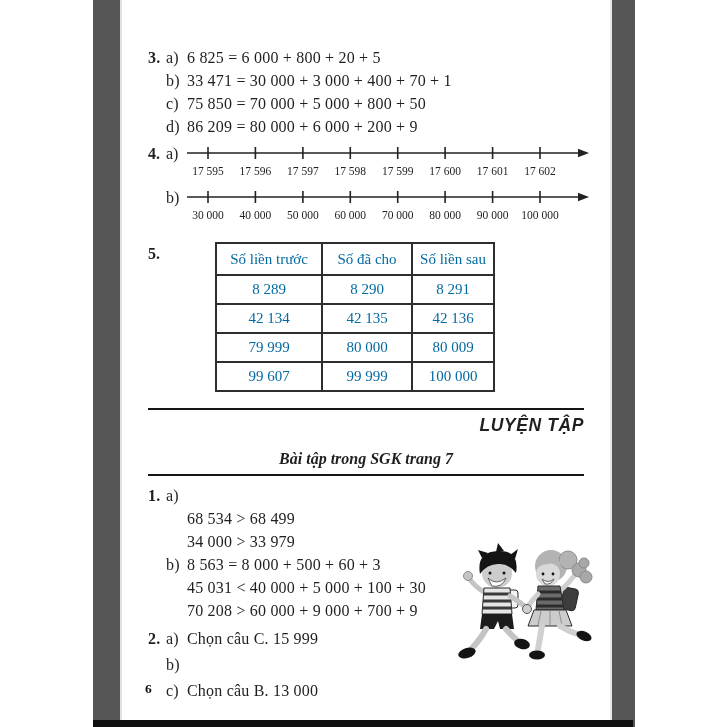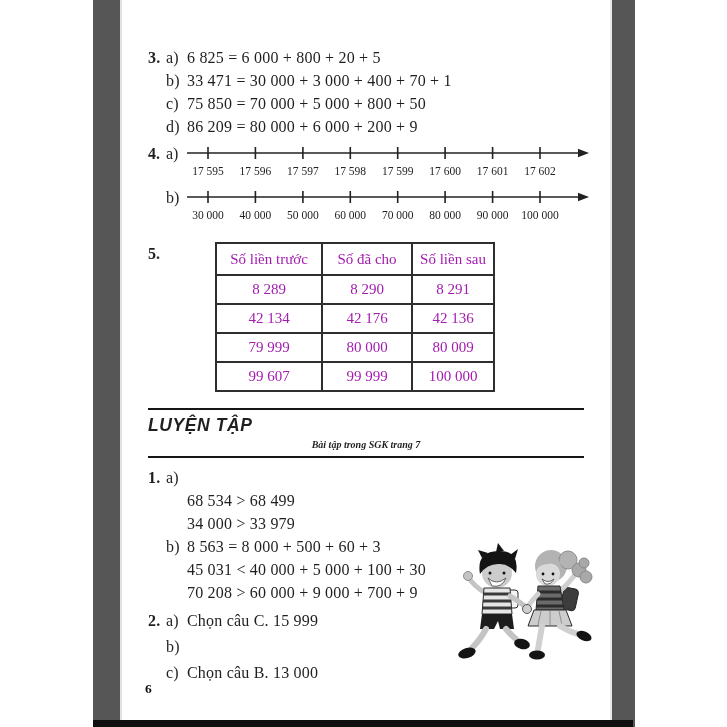--- a/index.html
+++ b/index.html
@@ -13,30 +13,30 @@
   .trow{display:flex;font-size:16px;line-height:23px;letter-spacing:.2px;white-space:nowrap;}
   .cnum{flex:0 0 18px;width:18px;font-weight:bold;}
   .clet{flex:0 0 21px;width:21px;}
   .ctext{}
   .ex4row{display:flex;white-space:nowrap;font-size:16px;line-height:23px;}
   .ex4block{margin-top:4px;}
   .ex4row + .ex4row{margin-top:6px;}
   .nl-svg{display:block;}
   .nl-svg text{font-family:"Liberation Serif",serif;font-size:11.5px;fill:#222;}
   .ex5{display:flex;margin-top:18px;font-size:16px;line-height:23px;}
-  .ex5 table{border-collapse:collapse;font-size:15px;margin-left:49px;color:#a21caf;}
+  .ex5 table{border-collapse:collapse;font-size:15px;margin-left:49px;color:#0369a1;}
   .ex5 th,.ex5 td{border:2px solid #2e2e2e;text-align:center;padding:0 6px;}
   .ex5 th{font-weight:normal;height:30px;}
   .ex5 td{height:27px;border-radius:13px;}
   .colw1{min-width:92px;} .colw2{min-width:76px;} .colw3{min-width:68px;}
   .divider{margin-top:16px;width:436px;}
   .rule{height:2px;background:#151515;width:436px;}
   .h-title{font-family:"Liberation Sans",sans-serif;font-weight:bold;font-style:italic;
-           font-size:17.5px;letter-spacing:.6px;text-align:left;margin-top:5px;}
-  .h-sub{font-weight:bold;font-style:italic;font-size:10px;text-align:center;margin:3px 0 6px;}
+           font-size:17.5px;letter-spacing:.6px;text-align:right;margin-top:5px;}
+  .h-sub{font-weight:bold;font-style:italic;font-size:16px;text-align:center;margin:14px 0 6px;}
   .ex1{margin-top:8px;}
   .ex2{margin-top:4px;}
   .ex2 .trow{line-height:26px;}
   .pagenum{position:absolute;left:25px;top:681px;font-weight:bold;font-size:13.5px;color:#111;}
   .kids{position:absolute;left:438px;top:536px;}
 </style>
 </head>
 <body>
 
 <div class="scan">
@@ -139,21 +139,21 @@
           </tr>
         </thead>
         <tbody>
           <tr>
             <td>8 289</td>
             <td>8 290</td>
             <td>8 291</td>
           </tr>
           <tr>
             <td>42 134</td>
-            <td>42 176</td>
+            <td>42 135</td>
             <td>42 136</td>
           </tr>
           <tr>
             <td>79 999</td>
             <td>80 000</td>
             <td>80 009</td>
           </tr>
           <tr>
             <td>99 607</td>
             <td>99 999</td>

